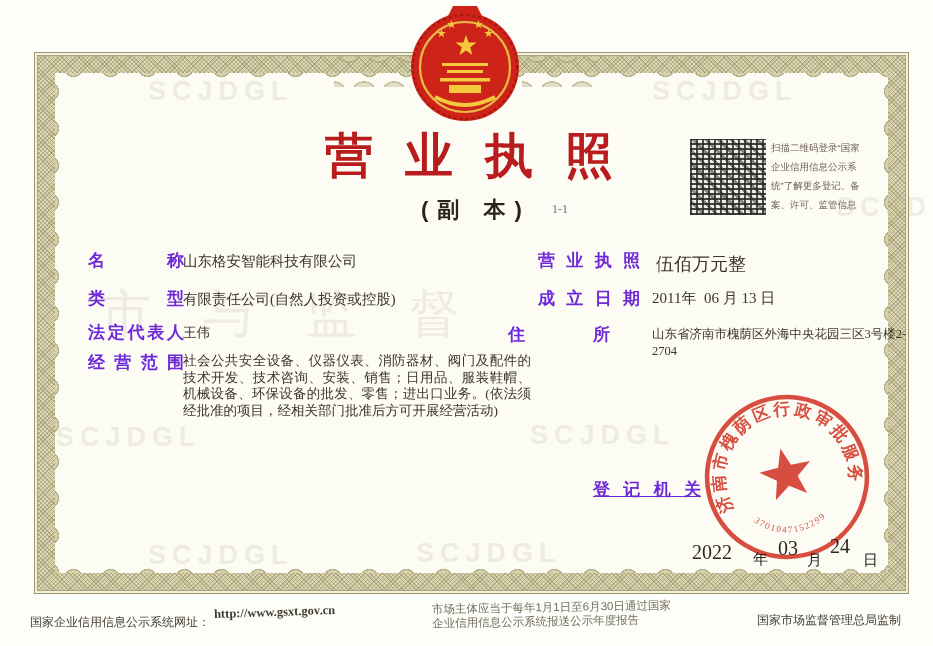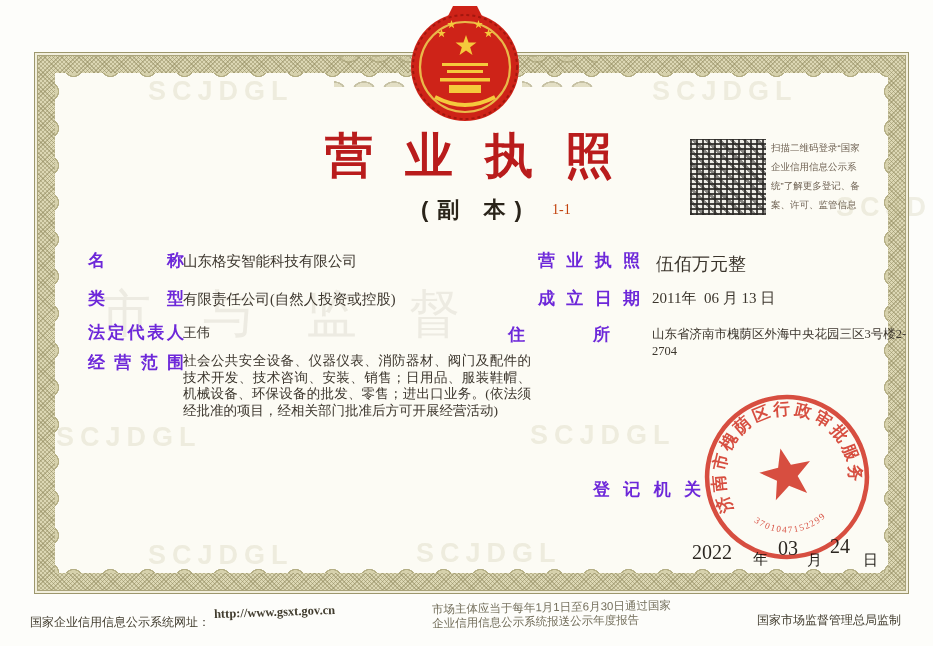--- a/index.html
+++ b/index.html
@@ -46,21 +46,21 @@
           background-repeat:repeat-x; }
   .emblem { position:absolute; left:404px; top:5px; z-index:3; }
 
   
   .credit-label { left:88px; top:137px; font-size:15px; font-weight:bold; color:#2a251c; letter-spacing:1px; }
   .credit-code  { left:88px; top:159px; font-family:"Liberation Serif", serif; font-size:17px;
                   color:#35302a; letter-spacing:1.5px; }
   .title { left:325px; top:124px; font-size:48px; font-weight:bold; color:#b91c1c; letter-spacing:32px;
            white-space:nowrap; }
   .subtitle { left:421px; top:195px; font-size:22px; font-weight:bold; color:#2a241a; letter-spacing:9px; white-space:nowrap; }
-  .page-no { left:552px; top:202px; font-family:"Liberation Serif", serif; font-size:14px; color:#c2410c; }
+  .page-no { left:552px; top:202px; font-family:"Liberation Serif", serif; font-size:12px; color:#737373; }
 
   .qr { left:690px; top:139px; width:76px; height:76px; background-color:#edece6;
         background-image:
           repeating-linear-gradient(0deg, rgba(40,38,35,.85) 0 2px, transparent 2px 5px),
           repeating-linear-gradient(90deg, rgba(40,38,35,.8) 0 2px, transparent 2px 6px),
           repeating-linear-gradient(45deg, rgba(40,38,35,.5) 0 3px, transparent 3px 9px);
         z-index:4; }
   .qr-caption { left:771px; top:138px; width:94px; font-size:9.5px; line-height:19px;
                 color:#6e6152; z-index:4; }
 
@@ -150,21 +150,21 @@
 
   <span class="flabel" style="left:538px; top:249px; width:102px;">营业执照</span>
   <span class="fvalue" style="left:656px; top:252px; font-size:18px;">伍佰万元整</span>
 
   <span class="flabel" style="left:538px; top:287px; width:102px;">成立日期</span>
   <span class="fvalue" style="left:652px; top:289px; font-size:15px; white-space:pre;">2011年  06 月 13 日</span>
 
   <span class="flabel" style="left:508px; top:323px; width:102px;">住所</span>
   <span class="fvalue" style="left:652px; top:326px; width:258px; font-size:12.5px; line-height:17px;">山东省济南市槐荫区外海中央花园三区3号楼2-2704</span>
 
-  <span class="flabel" style="left:593px; top:478px; width:108px;">登记机关</span>
+  <span class="flabel" style="left:593px; top:478px; width:108px;text-decoration:underline;">登记机关</span>
 
   <svg class="stamp" width="172" height="172" viewBox="0 0 170 170">
     <circle cx="85" cy="85" r="79" fill="none" stroke="#d63c2e" stroke-width="4.5"></circle>
     <polygon fill="#d63c2e" points="85,56 91.5,74.1 110.7,74.7 95.5,86.4 100.9,104.8 85,94 69.1,104.8 74.5,86.4 59.3,74.7 78.5,74.1"></polygon>
     <defs>
       <path id="arcTop" d="M 26.7,106.2 A 62,62 0 1 1 143.3,106.2" fill="none"></path>
       <path id="arcBottom" d="M 37.4,112.5 A 55,55 0 0 0 132.6,112.5" fill="none"></path>
     </defs>
     <text font-size="16.5" fill="#d63c2e" font-weight="bold" font-family="'Liberation Serif', serif">
       <textPath href="#arcTop" startOffset="2" textLength="252">济南市槐荫区行政审批服务局</textPath>

